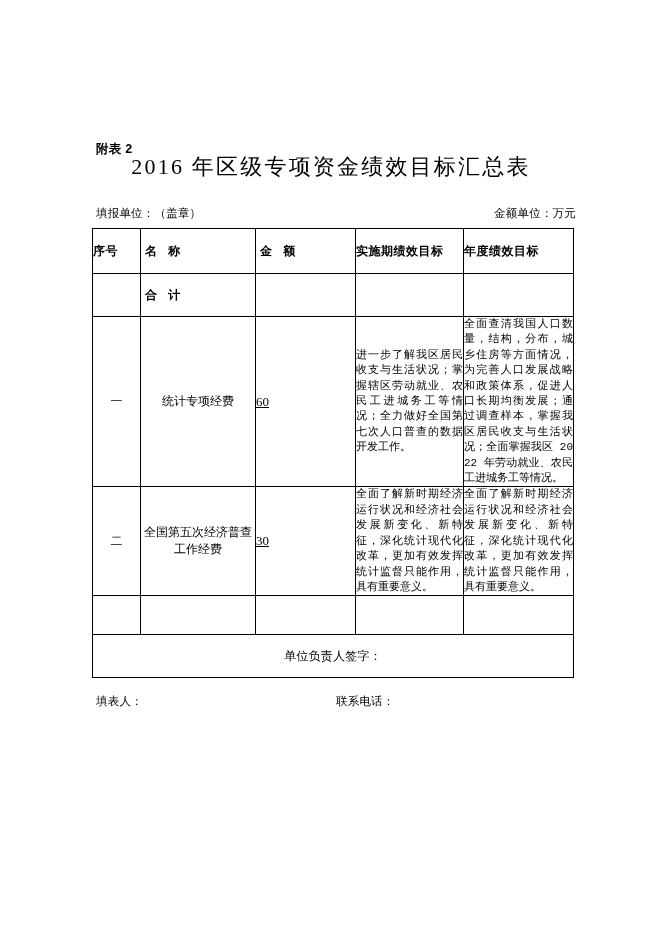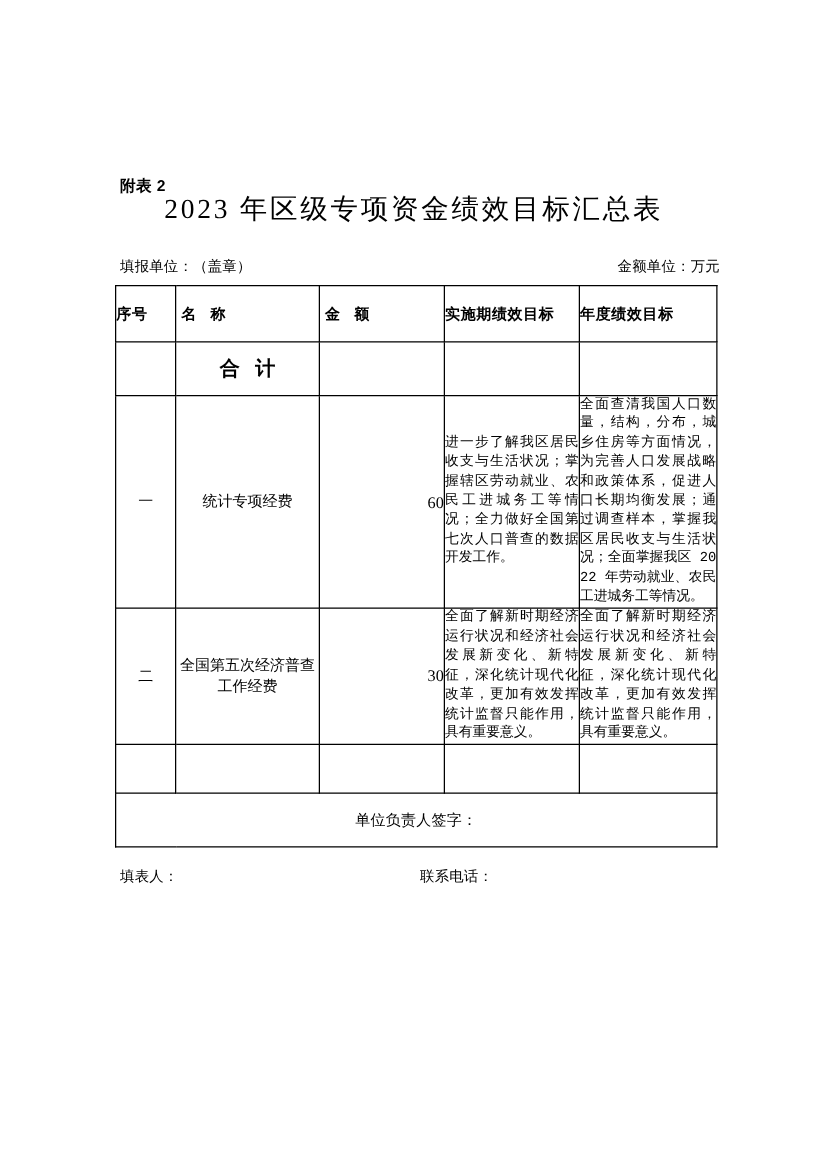--- a/index.html
+++ b/index.html
@@ -84,42 +84,42 @@
     text-align: left;
     font-family: "Liberation Sans", "DejaVu Sans", sans-serif;
     font-weight: bold;
     font-size: 12px;
     letter-spacing: 0.5px;
   }
   .hdr-cell.spaced { letter-spacing: 4px; text-indent: 4px; }
 
   .total-cell {
     height: 42px;
-    text-align: center;
     font-family: "Liberation Sans", "DejaVu Sans", sans-serif;
     font-weight: bold;
-    font-size: 16px;
+    font-size: 12px;
     letter-spacing: 4px;
     text-indent: 4px;
   }
   .blank-cell { height: 42px; }
 
   .seq-cell {
     text-align: center;
     font-size: 12px;
   }
   .name-cell {
     text-align: center;
     font-size: 12px;
     line-height: 17px;
     padding: 0 4px;
   }
   .amt-cell {
-    text-align: right;
+    text-align: left;
     font-size: 13px;
+    text-decoration: underline;
   }
   .goal-cell {
     font-size: 11px;
     line-height: 15.4px;
     padding: 2px 3px;
     text-align: justify;
     text-justify: inter-ideograph;
     word-break: break-all;
     font-family: Liberation Mono, monospace;
   }
@@ -157,21 +157,21 @@
     white-space: nowrap;
   }
 </style>
 </head>
 <body>
 
 <div class="page">
 
   <div class="attach-label">附表 2</div>
 
-  <div class="doc-title">2023 年区级专项资金绩效目标汇总表</div>
+  <div class="doc-title">2016 年区级专项资金绩效目标汇总表</div>
 
   <div class="meta-row">
     <span class="meta-left">填报单位：（盖章）</span>
     <span class="meta-right">金额单位：万元</span>
   </div>
 
   <table class="main">
     <colgroup>
       <col class="c-seq">
         <col class="c-name">

